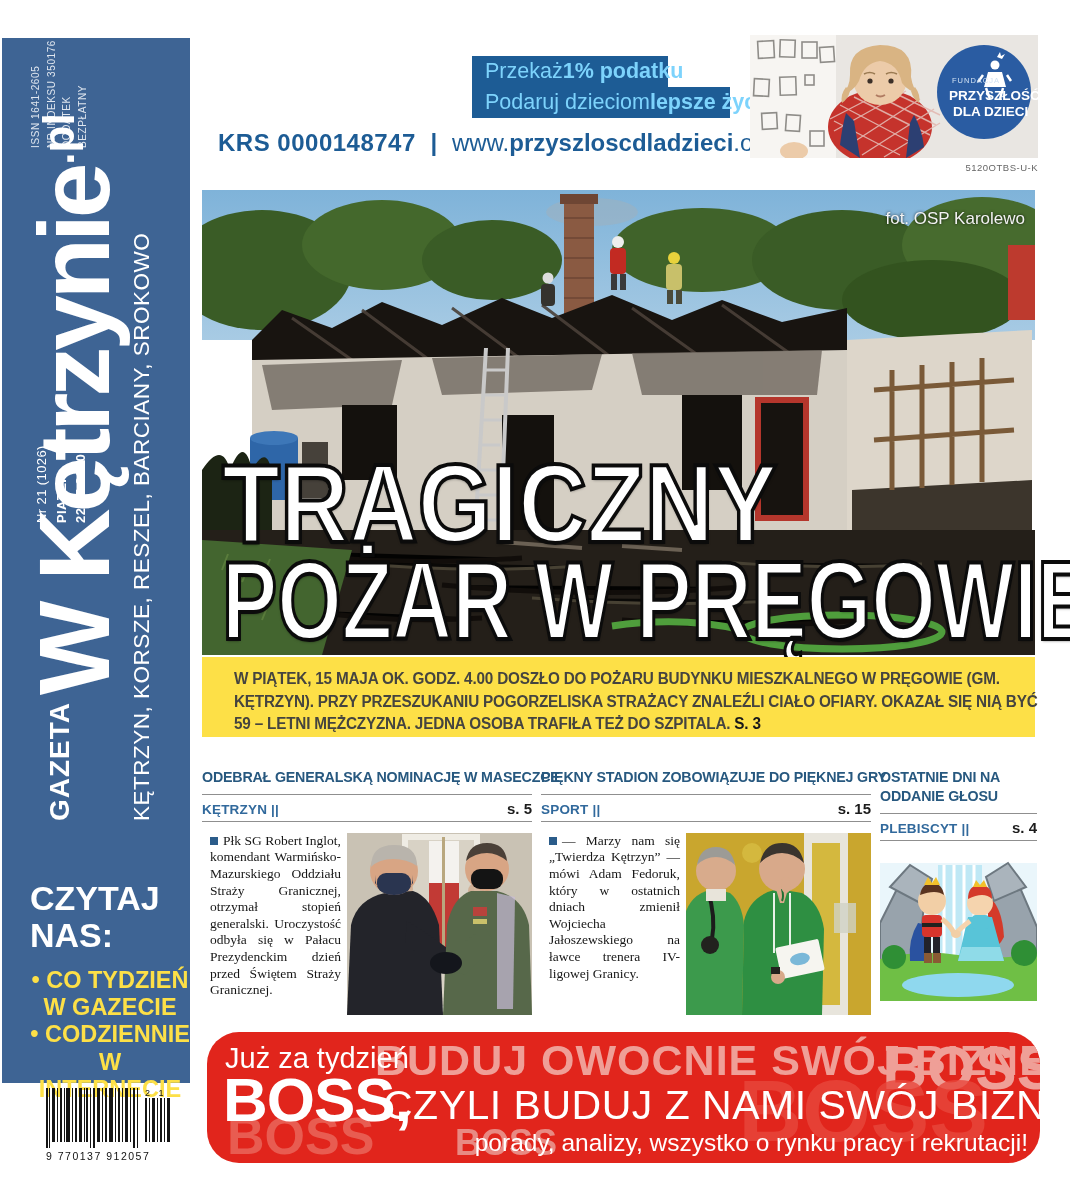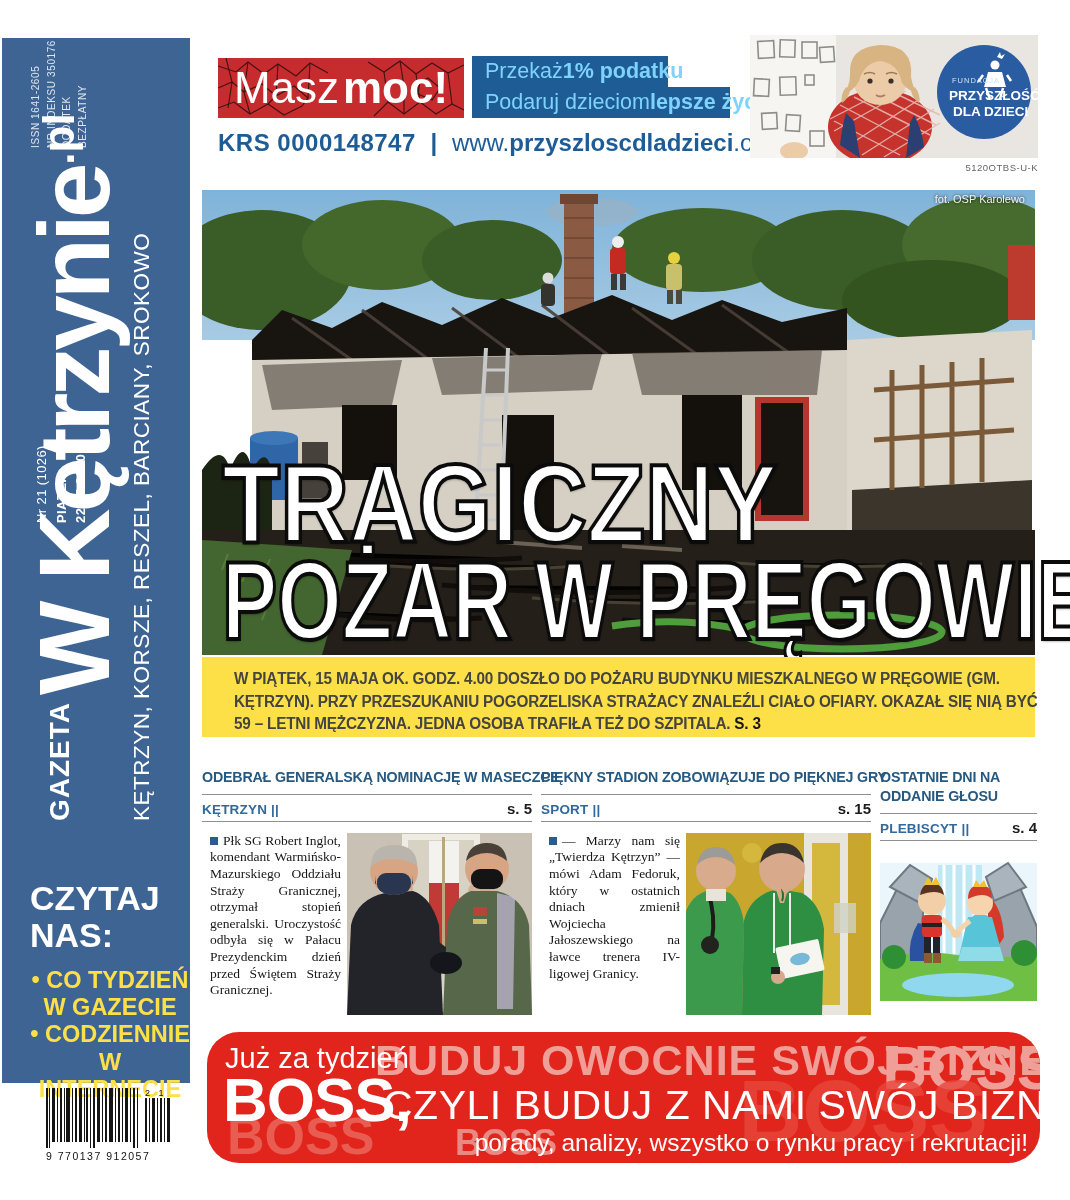--- a/index.html
+++ b/index.html
@@ -40,21 +40,21 @@
   #krsline{position:absolute;left:218px;top:129px;width:520px;font-size:24px;color:#1d5c95;white-space:nowrap;}
   #krsline .krs{font-weight:bold;letter-spacing:.5px;}
   #krsline .sep{margin:0 8px;font-weight:bold;}
   #krsline .ub{font-weight:bold;}
   #babyad{position:absolute;left:750px;top:35px;width:288px;height:123px;}
   #adcode{position:absolute;left:905px;top:162px;width:133px;text-align:right;font-size:9.5px;color:#666;letter-spacing:.5px;}
 
   
   #hero{position:absolute;left:202px;top:190px;width:833px;height:465px;}
   #hero svg{display:block;}
-  #credit{position:absolute;right:10px;top:3px;color:#f2f2f2;font-size:11px;text-shadow:0 0 3px rgba(0,0,0,.8);}
+  #credit{position:absolute;right:10px;top:19px;color:#f2f2f2;font-size:17px;text-shadow:0 0 3px rgba(0,0,0,.8);}
   .hl{position:absolute;left:20px;color:#fff;font-weight:bold;line-height:1;white-space:nowrap;
       -webkit-text-stroke:4px #0b0b0b;text-shadow:0 2px 3px rgba(0,0,0,.55);transform-origin:left top;}
   #hl1{top:258px;font-size:112px;transform:scale(.85,1.0);}
   #hl2{top:355px;font-size:112px;transform:scale(.74,1.0);}
   #leadbox{position:absolute;left:202px;top:657px;width:833px;height:80px;background:#fde047;box-sizing:border-box;padding:11px 32px;}
   #leadbox p{margin:0;width:856px;transform:scaleX(.955);transform-origin:left top;
      font-size:16px;font-weight:bold;line-height:1.42;letter-spacing:-.2px;color:#45443f;}
   #leadbox .pg{color:#18181a;}
 
   
@@ -159,38 +159,20 @@
           <rect x="111" y="10" width="1" height="44"></rect>
         <rect x="114" y="10" width="2" height="44"></rect>
           <rect x="118" y="10" width="1" height="44"></rect>
         <rect x="121" y="10" width="3" height="44"></rect>
       </g>
     </svg>
     <div class="addon-num">2 1</div>
     <div class="digits">9 770137 912057</div>
   </div>
 
-  <div id="maszmoc">
-    <svg width="246" height="60" viewBox="0 0 246 60" style="position:absolute;left:0;top:0;">
-      <g stroke="#2a0d0d" stroke-width="1.1" fill="none" opacity=".85">
-        <path d="M0 8 L18 14 L30 4 L46 16 L60 6 L78 18 L92 5 L110 15"></path>
-        <path d="M0 30 L14 24 L26 34 L44 26 L58 38 L76 28 L90 40"></path>
-        <path d="M0 50 L16 44 L32 56 L50 46 L66 57 L84 48"></path>
-        <path d="M8 0 L14 24 L10 50 M30 4 L26 34 L32 56 M60 6 L58 38 L50 46 M92 5 L90 40 L84 48"></path>
-        <path d="M150 4 L166 14 L182 3 L198 16 L214 5 L230 15 L246 7"></path>
-        <path d="M156 58 L170 44 L186 56 L202 44 L218 56 L234 46 L246 52"></path>
-        <path d="M166 14 L170 44 M198 16 L202 44 M230 15 L234 46 M182 3 L186 28 L186 56"></path>
-        <path d="M210 20 L222 30 L214 42 L200 36 L202 24 Z"></path>
-      </g>
-    </svg>
-    <div class="slogan">
-      <span>Masz</span>
-      <span class="b">moc!</span>
-    </div>
-  </div>
   <div class="bluebar" id="bluebar1">
     <span>Przekaż </span>
       <span class="b">1% podatku</span>
   </div>
   <div class="bluebar" id="bluebar2">
     <span>Podaruj dzieciom </span>
       <span class="b">lepsze życie</span>
   </div>
   <div id="krsline">
     <span class="krs">KRS 0000148747</span>

